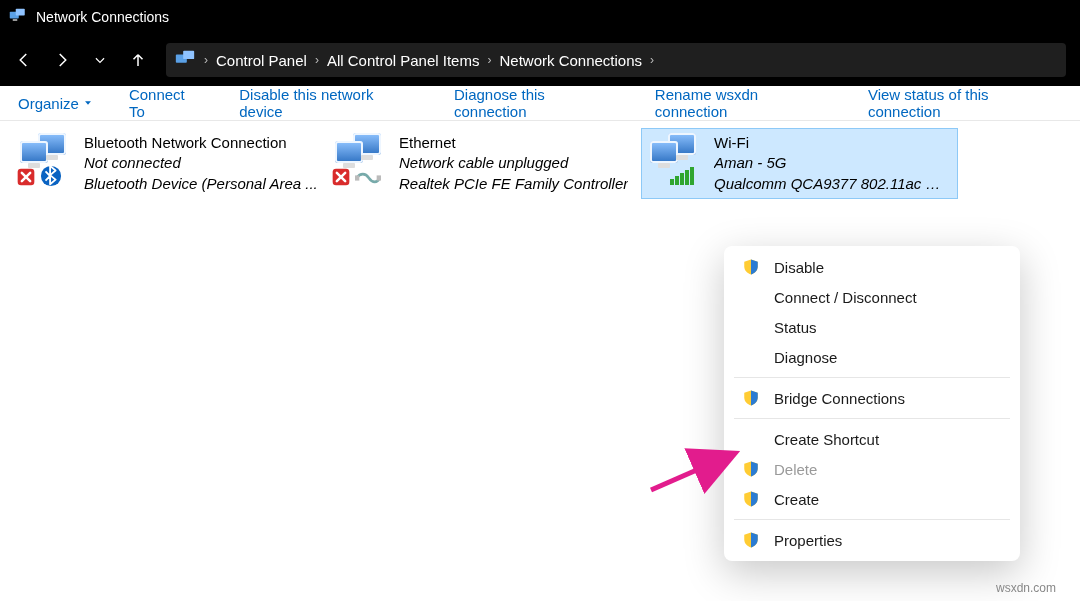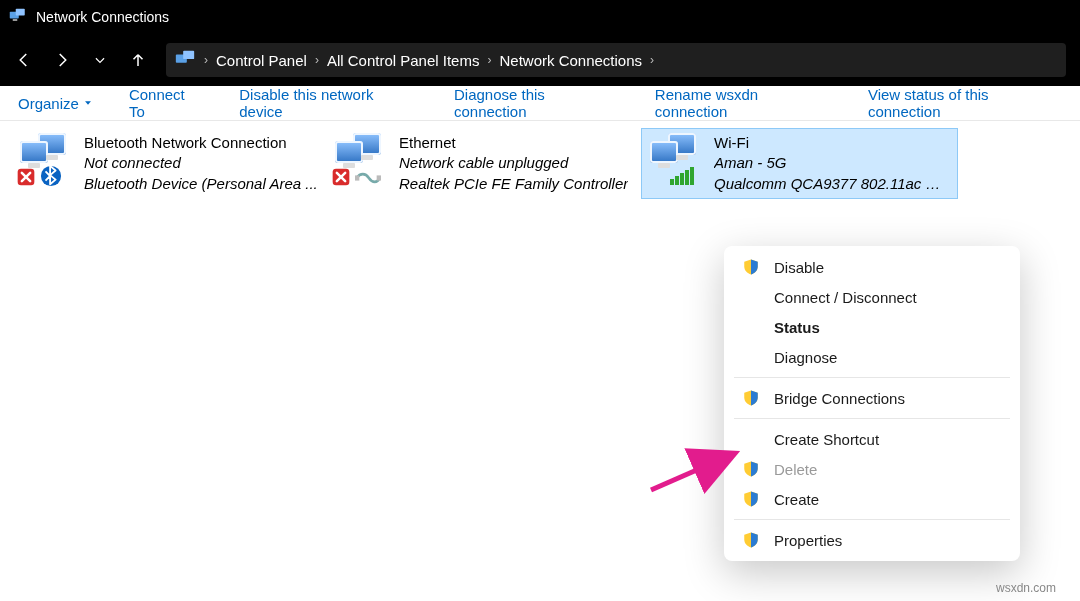--- a/index.html
+++ b/index.html
@@ -38,21 +38,21 @@
 
   .overlay { position:absolute; bottom:-2px; }
   .redx { left:-2px; width:20px; height:20px; }
   .bt   { left:22px; width:22px; height:22px; }
   .cable{ left:22px; width:26px; height:14px; bottom:0; }
   .bars { left:22px; bottom:0; width:24px; height:18px; }
 
   
   .ctxmenu { position:absolute; left:724px; top:206px; width:296px; background:#fff; border-radius:8px; box-shadow:0 12px 40px rgba(0,0,0,.22); padding:6px 0; font-size:15px;margin-top:40px; }
   .ctxmenu .mi { height:30px; display:flex; align-items:center; padding:0 18px 0 50px; position:relative; cursor:pointer; color:#1a1a1a; }
-  .ctxmenu .mi.bold { font-weight:700; }
+  .ctxmenu .mi.bold { font-weight:400; }
   .ctxmenu .mi.disabled { color:#9a9a9a; cursor:default; }
   .ctxmenu .sep { height:1px; background:#e6e6e6; margin:5px 10px; }
   .ctxmenu .shield { position:absolute; left:18px; top:6px; width:18px; height:18px; }
 
   
   .arrow { position:absolute; left:646px; top:435px; pointer-events:none; }
 
   .watermark { position:absolute; right:24px; bottom:6px; font-size:12px; color:#888; }
 </style>
 </head>

